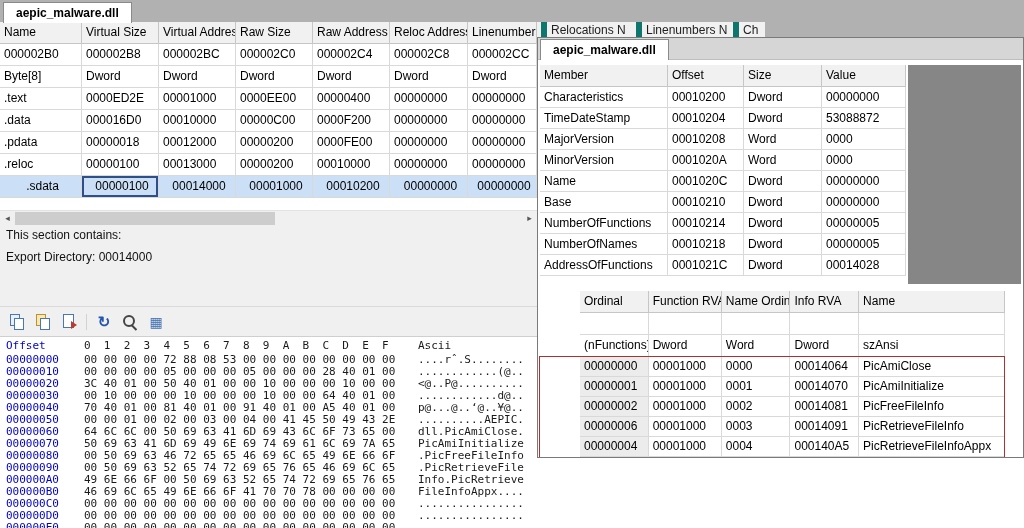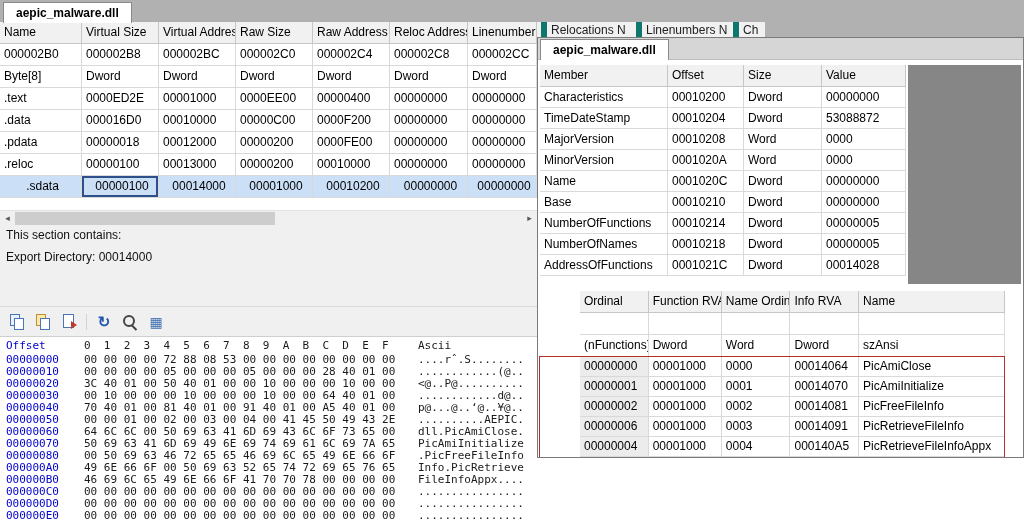--- a/index.html
+++ b/index.html
@@ -251,20 +251,25 @@
           <span class="off">00000070</span>
           <span class="bytes">50 69 63 41 6D 69 49 6E 69 74 69 61 6C 69 7A 65</span>
           <span class="ascii">PicAmiInitialize</span>
         </div>
         <div class="hexrow">
           <span class="off">00000080</span>
           <span class="bytes">00 50 69 63 46 72 65 65 46 69 6C 65 49 6E 66 6F</span>
           <span class="ascii">.PicFreeFileInfo</span>
         </div>
         <div class="hexrow">
+          <span class="off">00000090</span>
+          <span class="bytes">00 50 69 63 52 65 74 72 69 65 76 65 46 69 6C 65</span>
+          <span class="ascii">.PicRetrieveFile</span>
+        </div>
+        <div class="hexrow">
           <span class="off">000000A0</span>
           <span class="bytes">49 6E 66 6F 00 50 69 63 52 65 74 72 69 65 76 65</span>
           <span class="ascii">Info.PicRetrieve</span>
         </div>
         <div class="hexrow">
           <span class="off">000000B0</span>
           <span class="bytes">46 69 6C 65 49 6E 66 6F 41 70 70 78 00 00 00 00</span>
           <span class="ascii">FileInfoAppx....</span>
         </div>
         <div class="hexrow">

